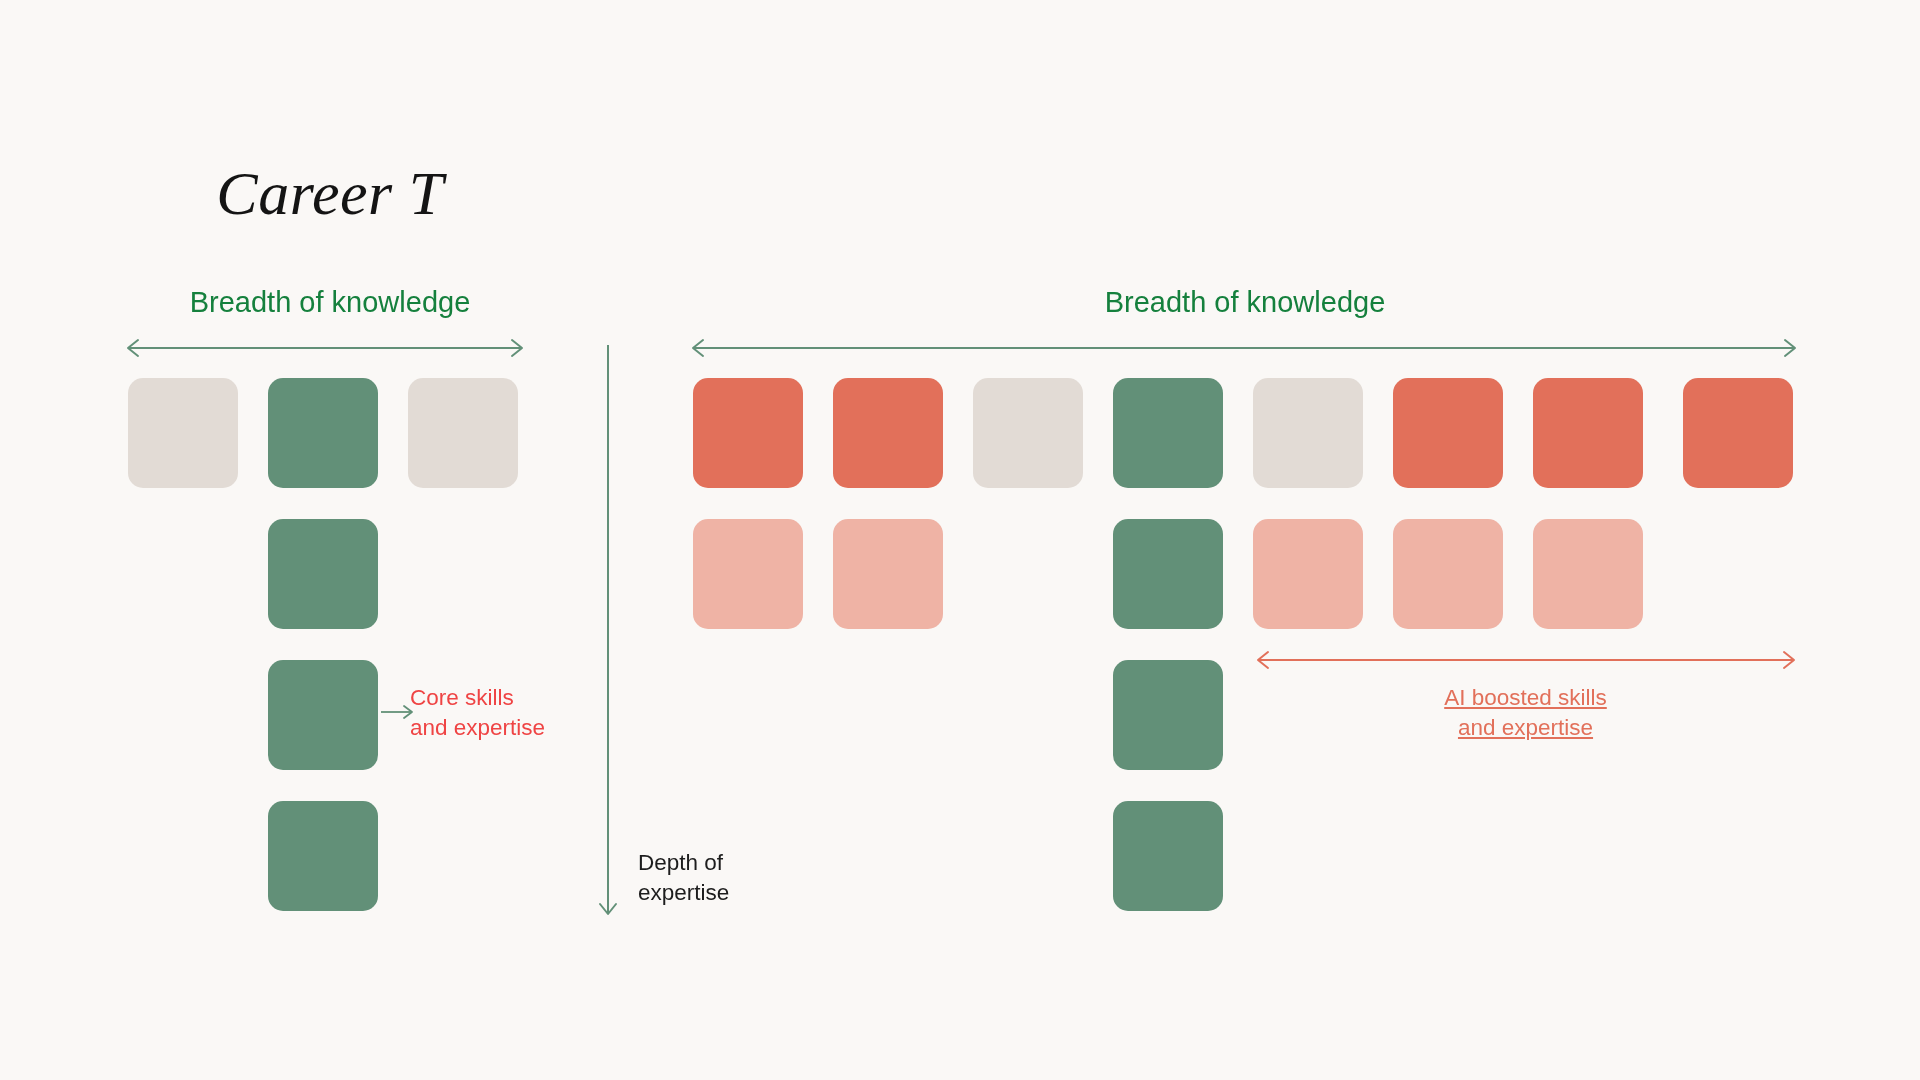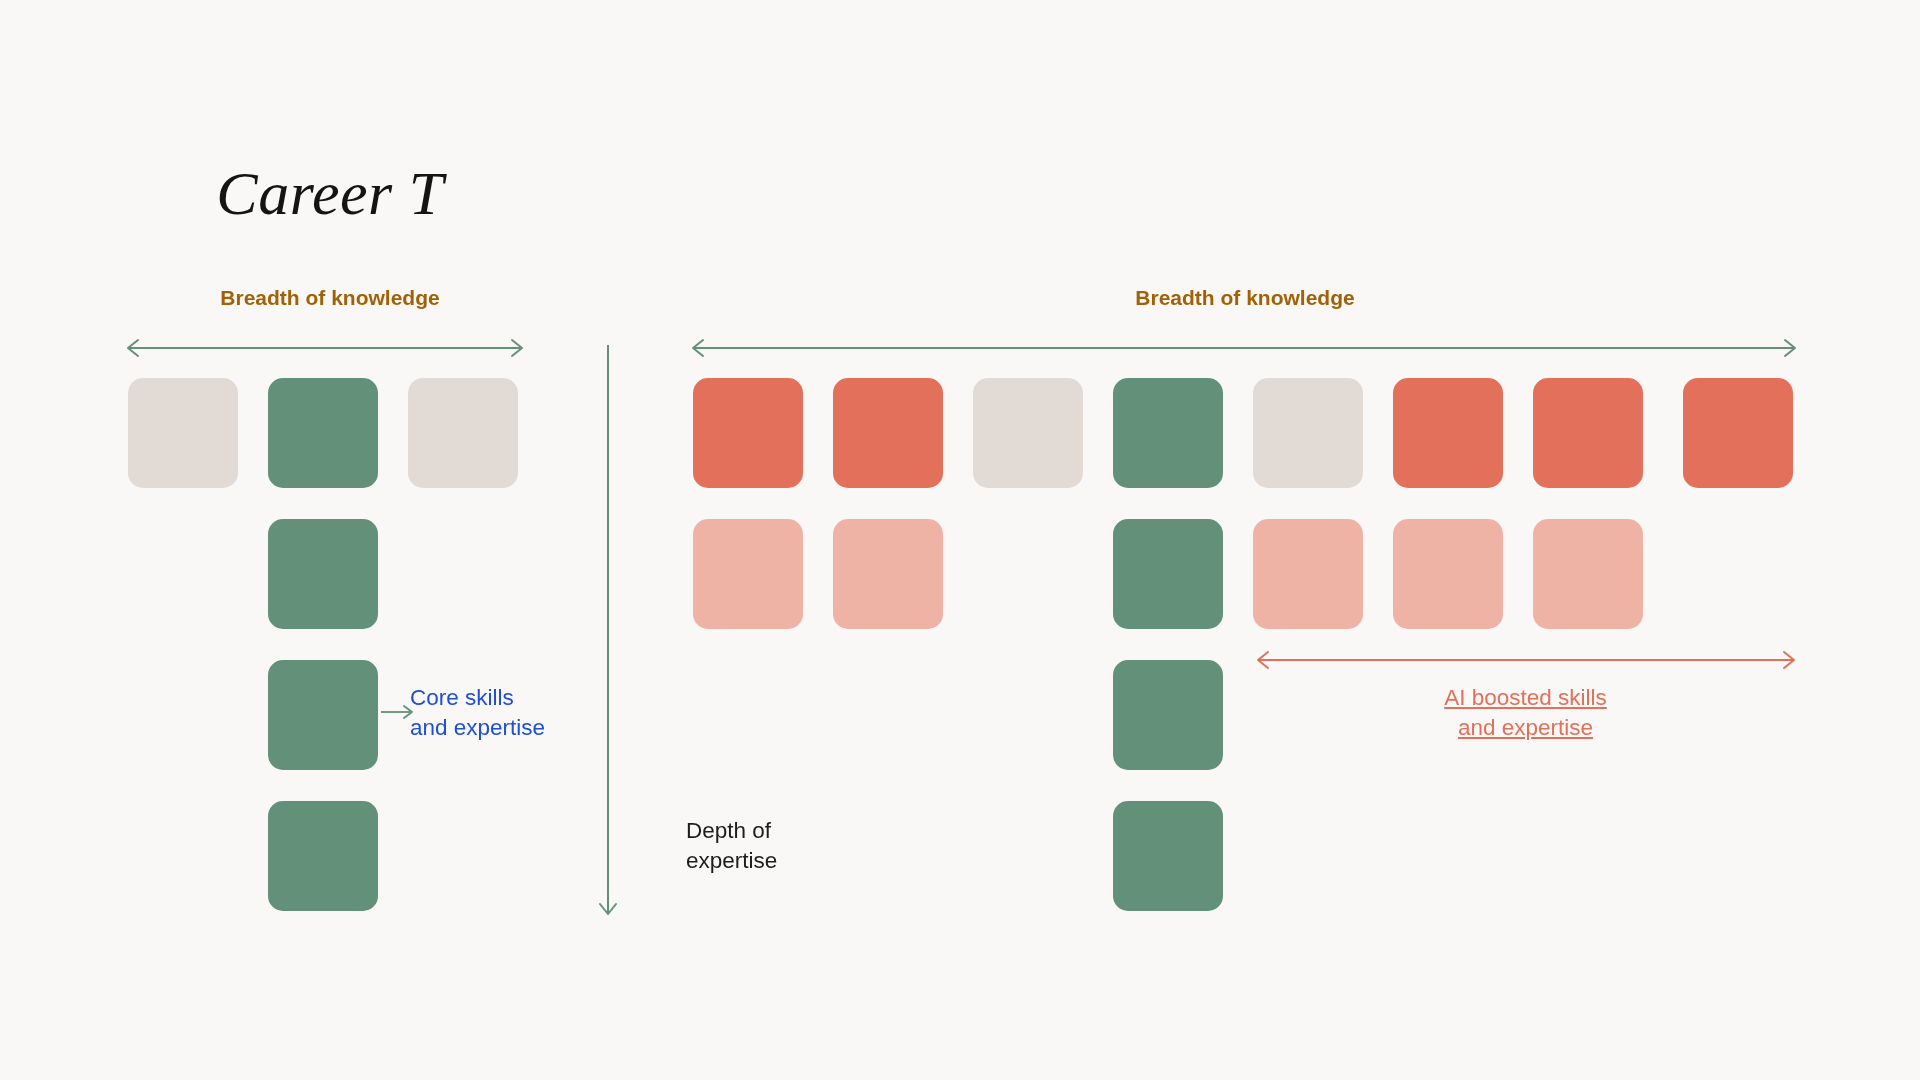--- a/index.html
+++ b/index.html
@@ -31,25 +31,24 @@
     color: #141414;
     letter-spacing: 0.5px;
     white-space: nowrap;
     text-align: center;
   }
   #title-left  { left: 0;   top: 158px; width: 660px;  }
   #title-right { left: 680px; top: 158px; width: 1130px; }
 
   
   .axis-caption {
-    font-size: 21px;
-    color: #a16207;
+    font-size: 29px;
+    color: #15803d;
     white-space: nowrap;
     text-align: center;
-    font-weight: bold;
   }
   #breadth-left  { left: 0;   top: 286px; width: 660px; }
   #breadth-right { left: 680px; top: 286px; width: 1130px; }
 
   
   .arrow-svg { position: absolute; overflow: visible; }
 
   
   .tile {
     position: absolute;
@@ -61,36 +60,35 @@
   
   .side-label {
     position: absolute;
     font-size: 22.5px;
     line-height: 30px;
     white-space: nowrap;
   }
   #core-label {
     left: 410px;
     top: 683px;
-    color: #1d4ed8;
+    color: #ef4444;
   }
   #ai-label {
     left: 1258px;
     top: 683px;
     width: 535px;
     text-align: center;
     color: #e2705a;
     white-space: normal;
     text-decoration: underline;
   }
   #depth-label {
     left: 638px;
-    top: 816px;
+    top: 848px;
     color: #1d1d1d;
-    margin-left: 48px;
   }
 </style>
 </head>
 <body>
 
 <div id="canvas">
 
   <div class="panel-title abs" id="title-left">Career T</div>
 
   <div class="axis-caption abs" id="breadth-left">Breadth of knowledge</div>

